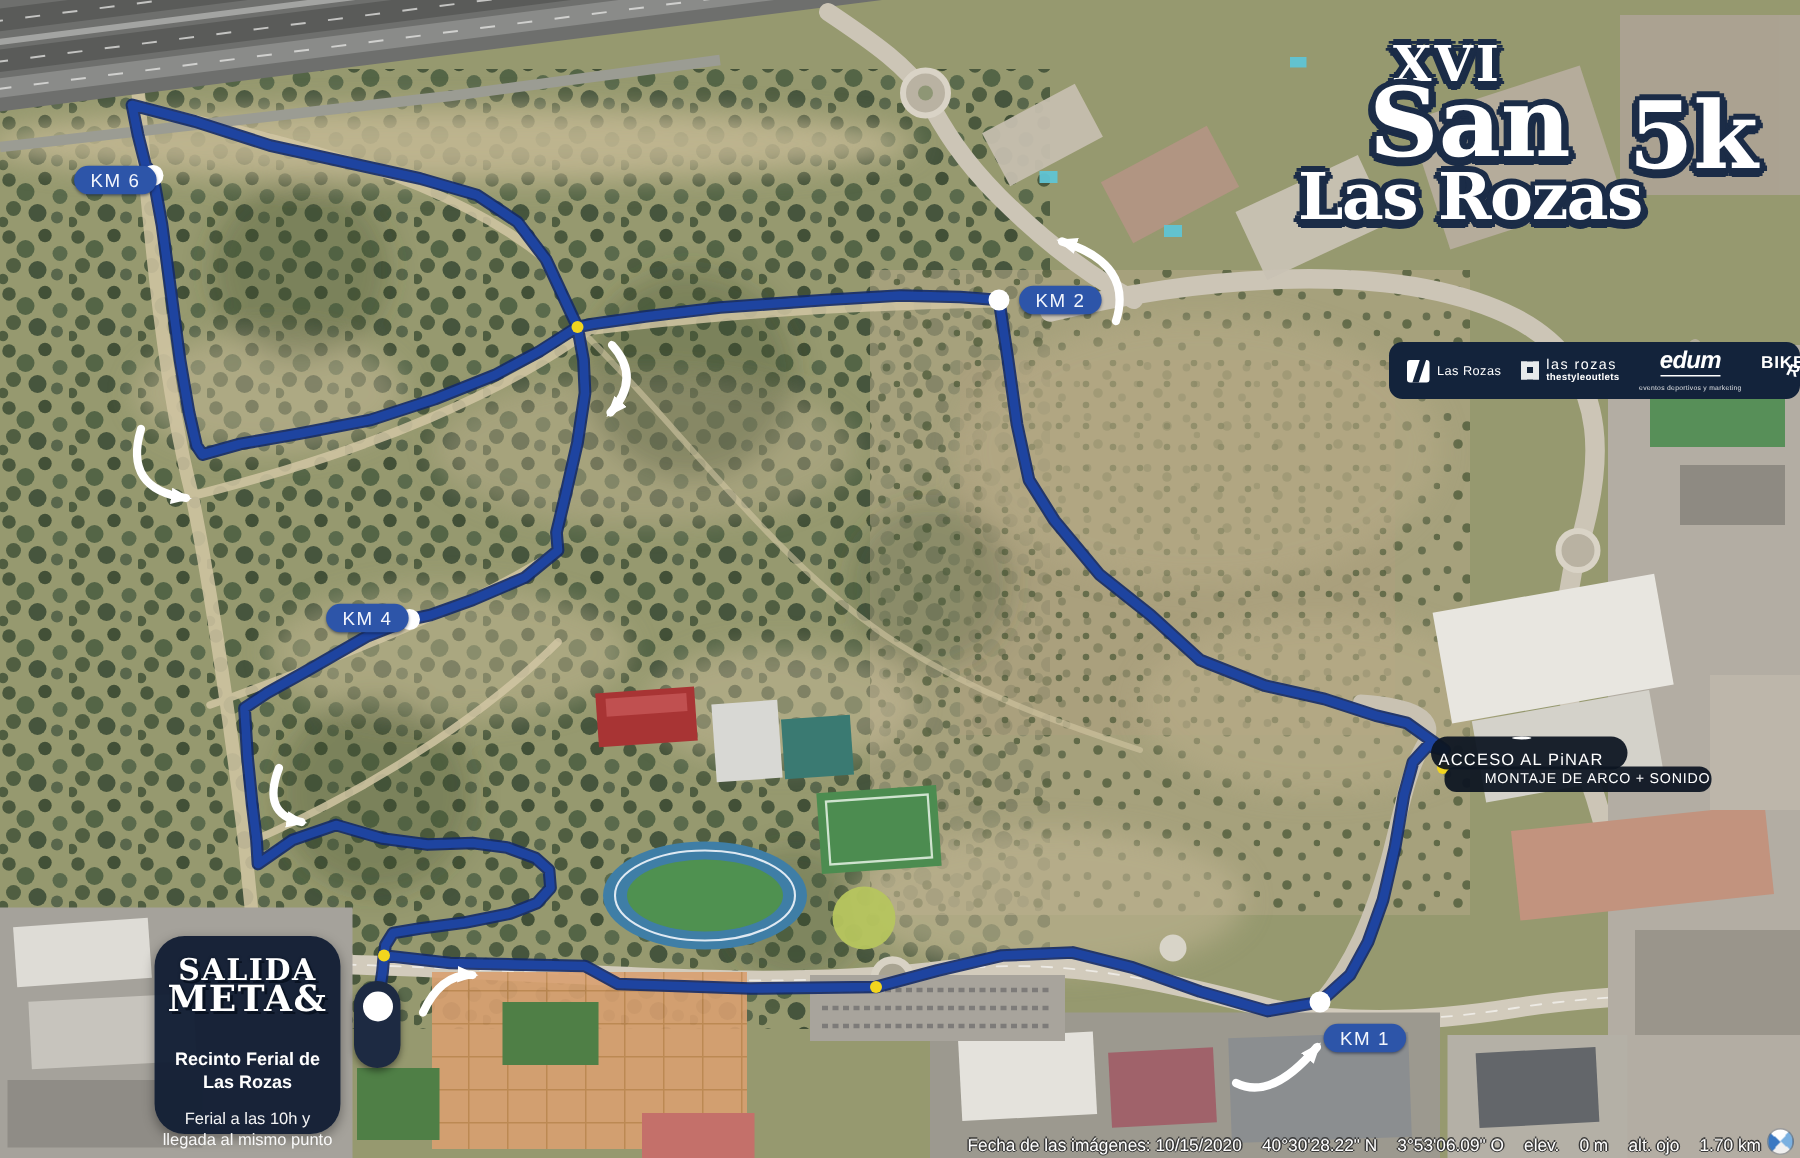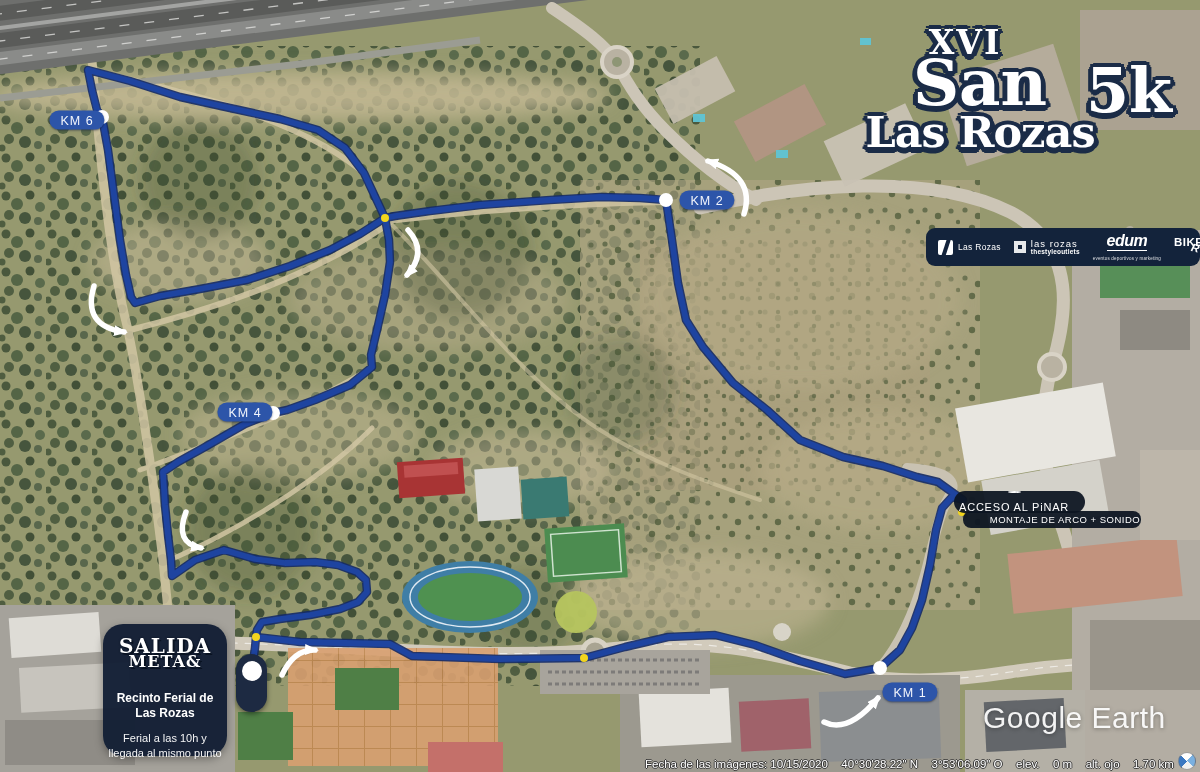--- a/index.html
+++ b/index.html
@@ -53,21 +53,21 @@
   .acceso .dot{width:13px;height:13px;border-radius:50%;background:#fff;}
   .montaje{left:963px;top:511px;width:178px;height:17px;background:rgba(13,21,34,.94);
       border-radius:8px;color:#fff;font-size:9.5px;letter-spacing:.5px;display:flex;
       align-items:center;justify-content:center;padding-left:26px;box-sizing:border-box;z-index:5;}
   
   .start-box{left:103px;top:624px;width:124px;height:132px;border-radius:20px;
       background:rgba(18,30,52,.96);color:#fff;text-align:center;padding-top:13px;
       box-sizing:border-box;box-shadow:0 3px 8px rgba(0,0,0,.35);z-index:6;}
   .sb-title{font-family:"DejaVu Serif",serif;font-weight:700;font-size:20px;line-height:.9;
       letter-spacing:1px;text-shadow:0 0 2px #0a1322,2px 2px 0 #0a1322;}
-  .sb-title2{font-size:16px;display:block;}
+  .sb-title2{font-size:24px;display:block;}
   .sb-venue{font-size:12px;font-weight:700;line-height:1.25;margin-top:22px;}
   .sb-note{font-size:11px;line-height:1.3;margin-top:10px;opacity:.95;}
   .start-pin{left:236px;top:654px;width:31px;height:58px;border-radius:16px;
       background:#1d2a42;box-shadow:0 2px 5px rgba(0,0,0,.45);z-index:5;}
   .start-pin .pin-dot{width:20px;height:20px;border-radius:50%;background:#fff;margin:7px auto 0;}
   
   .watermark{left:983px;top:701px;font-size:30px;font-weight:500;letter-spacing:.5px;
       color:rgba(255,255,255,.93);text-shadow:0 1px 4px rgba(0,0,0,.35);z-index:4;}
   .status{left:645px;right:26px;bottom:2px;display:flex;justify-content:space-between;
       align-items:center;color:#fff;font-size:11.5px;z-index:7;
@@ -328,21 +328,20 @@
     </div>
     <div class="sb-note">
       <span>Ferial a las 10h y</span><br>
       <span>llegada al mismo punto</span>
     </div>
   </div>
   <div class="ov start-pin">
     <div class="pin-dot"></div>
   </div>
 
-  <div class="ov watermark">Google Earth</div>
 
   <div class="ov status">
     <span>Fecha de las imágenes: 10/15/2020</span>
     <span>40°30'28.22" N</span>
     <span>3°53'06.09" O</span>
     <span>elev.</span>
     <span>0 m</span>
     <span>alt. ojo</span>
     <span>1.70 km</span>
   </div>

